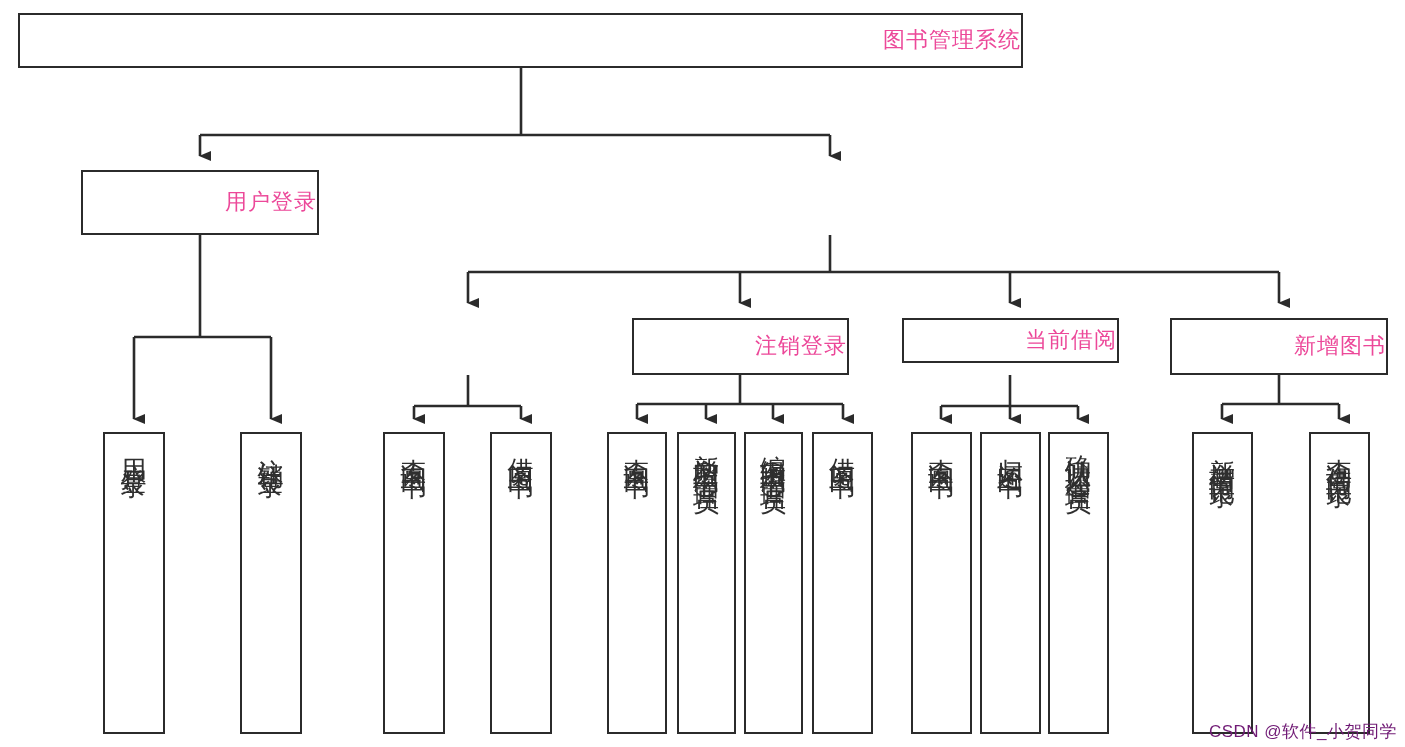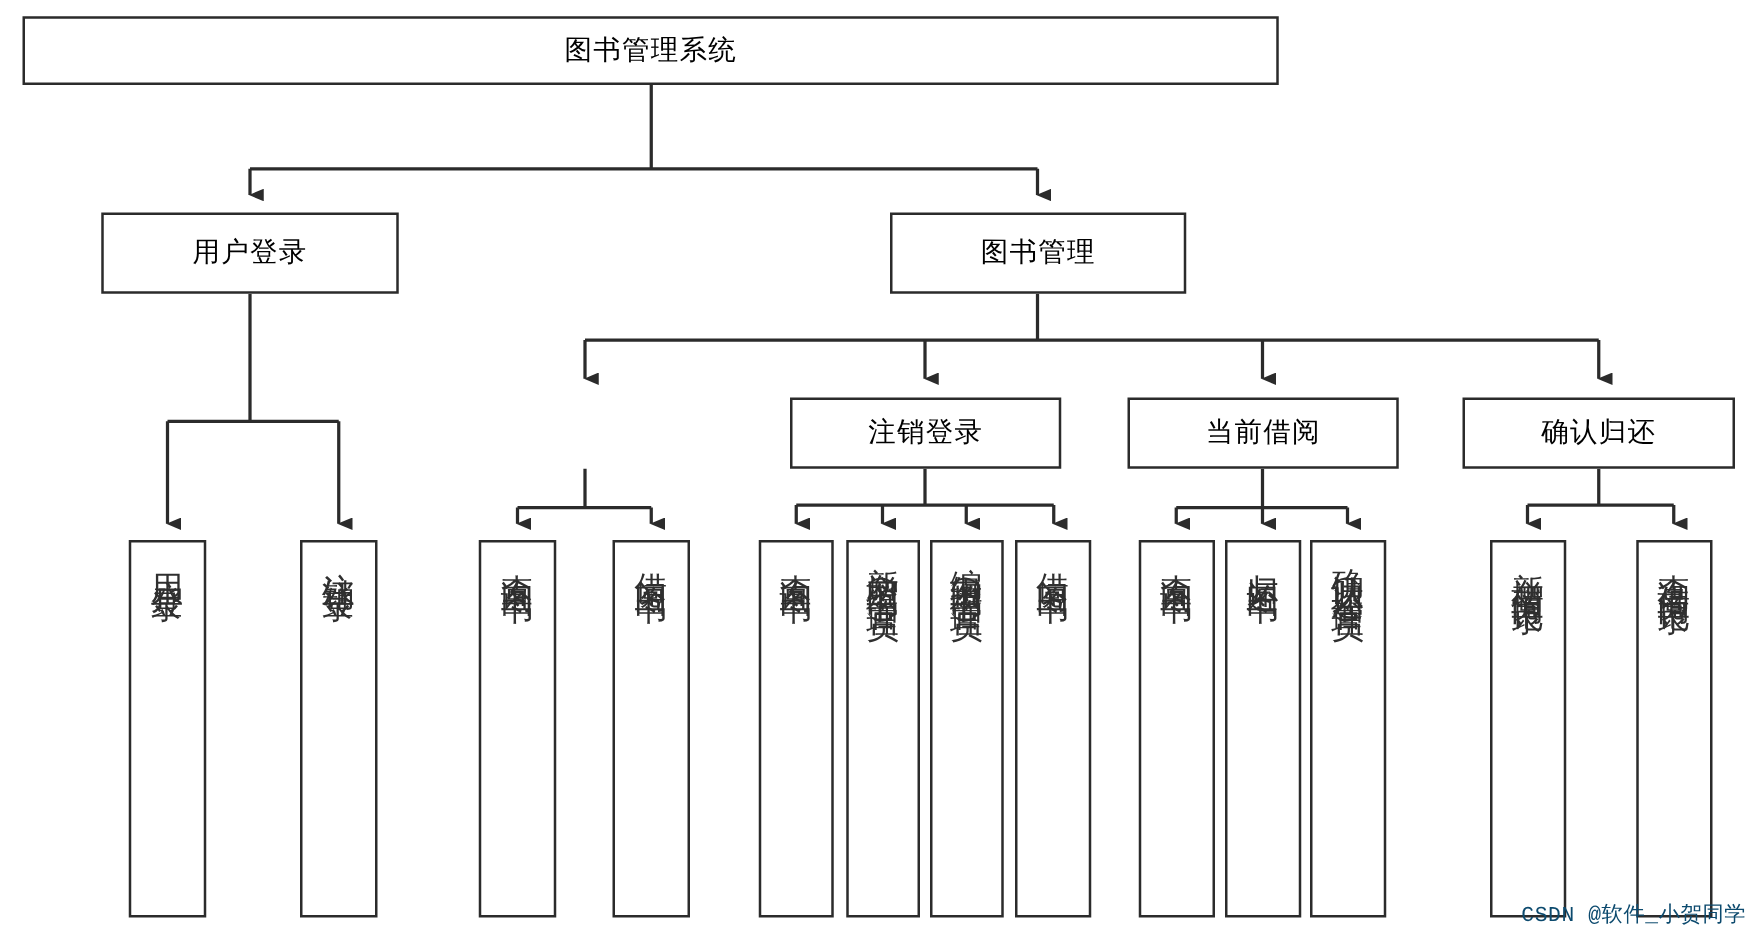--- a/index.html
+++ b/index.html
@@ -12,22 +12,22 @@
   #canvas{position:relative;width:1405px;height:747px;}
   svg#wires{position:absolute;left:0;top:0;width:1405px;height:747px;pointer-events:none;}
 
   .node{
     position:absolute;
     box-sizing:border-box;
     background:#ffffff;
     border:2px solid #2b2b2b;
     display:flex;
     align-items:center;
-    justify-content:center;
-    color:#000000;
+    justify-content:flex-end;
+    color:#ec4899;
   }
   .node .lbl{
     font-size:22px;
     line-height:1.1;
     letter-spacing:1px;
     white-space:nowrap;
   }
 
   
   .leaf{
@@ -49,24 +49,23 @@
     color:#2f2f2f;
     white-space:nowrap;
     padding-top:4px;
   }
   .leaf.mid .vlbl{padding-top:0;}
 
   #watermark{
     position:absolute;
     right:8px;bottom:4px;
     font-size:17px;
-    color:#0c4a6e;
+    color:#701a75;
     white-space:nowrap;
     letter-spacing:0.5px;
-    font-family:Liberation Mono, monospace;
   }
 </style>
 </head>
 <body>
 
 <div id="canvas">
 
   <svg id="wires" viewBox="0 0 1405 747">
     <defs>
       <marker id="ah" markerWidth="10" markerHeight="12" refX="5" refY="11" orient="auto" markerUnits="userSpaceOnUse">
@@ -117,32 +116,29 @@
     </g>
   </svg>
 
   <div class="node" style="left:18px;top:13px;width:1005px;height:55px;">
     <span class="lbl">图书管理系统</span>
   </div>
 
   <div class="node" style="left:81px;top:170px;width:238px;height:65px;">
     <span class="lbl">用户登录</span>
   </div>
-  <div class="node" style="left:712px;top:170px;width:237px;height:65px;">
-    <span class="lbl">图书管理</span>
-  </div>
 
   <div class="node" style="left:632px;top:318px;width:217px;height:57px;">
     <span class="lbl">注销登录</span>
   </div>
-  <div class="node" style="left:902px;top:318px;width:217px;height:57px;">
+  <div class="node" style="left:902px;top:318px;width:217px;height:45px;">
     <span class="lbl">当前借阅</span>
   </div>
   <div class="node" style="left:1170px;top:318px;width:218px;height:57px;">
-    <span class="lbl">确认归还</span>
+    <span class="lbl">新增图书</span>
   </div>
 
   <div class="leaf" style="left:103px;top:432px;width:62px;height:302px;">
     <span class="vlbl">用户登录</span>
   </div>
   <div class="leaf" style="left:240px;top:432px;width:62px;height:302px;">
     <span class="vlbl">注销登录</span>
   </div>
 
   <div class="leaf" style="left:383px;top:432px;width:62px;height:302px;">

